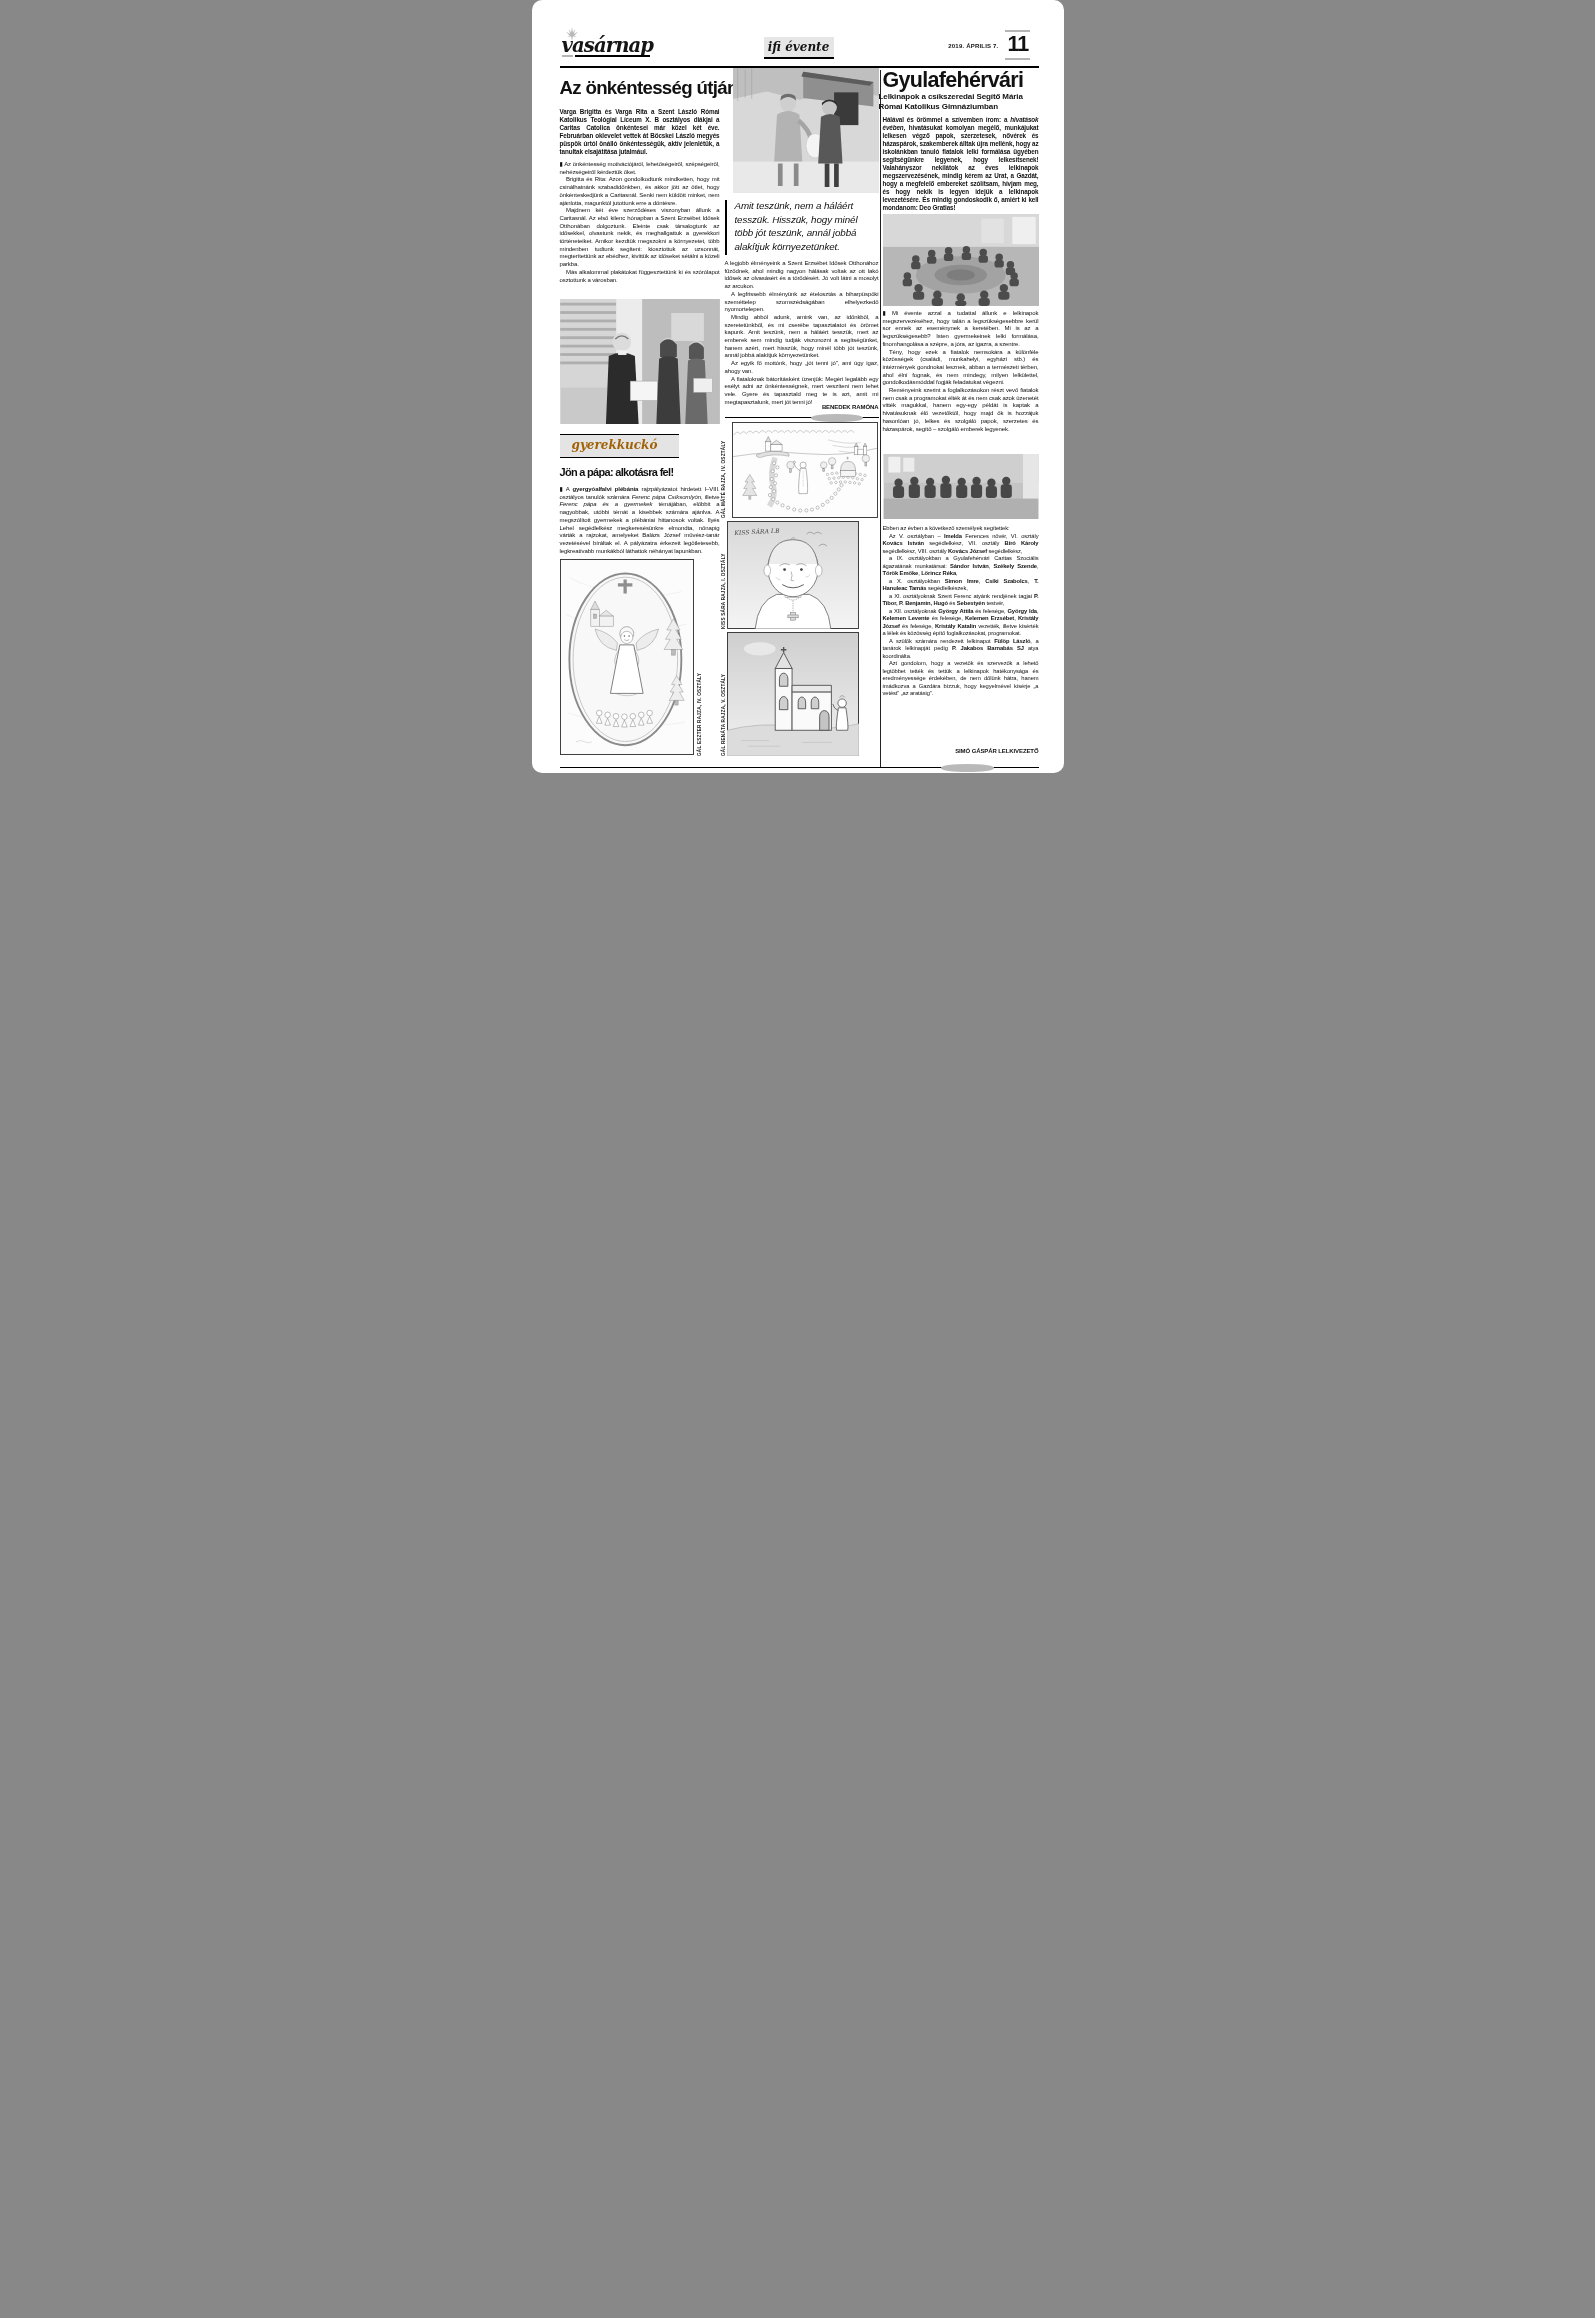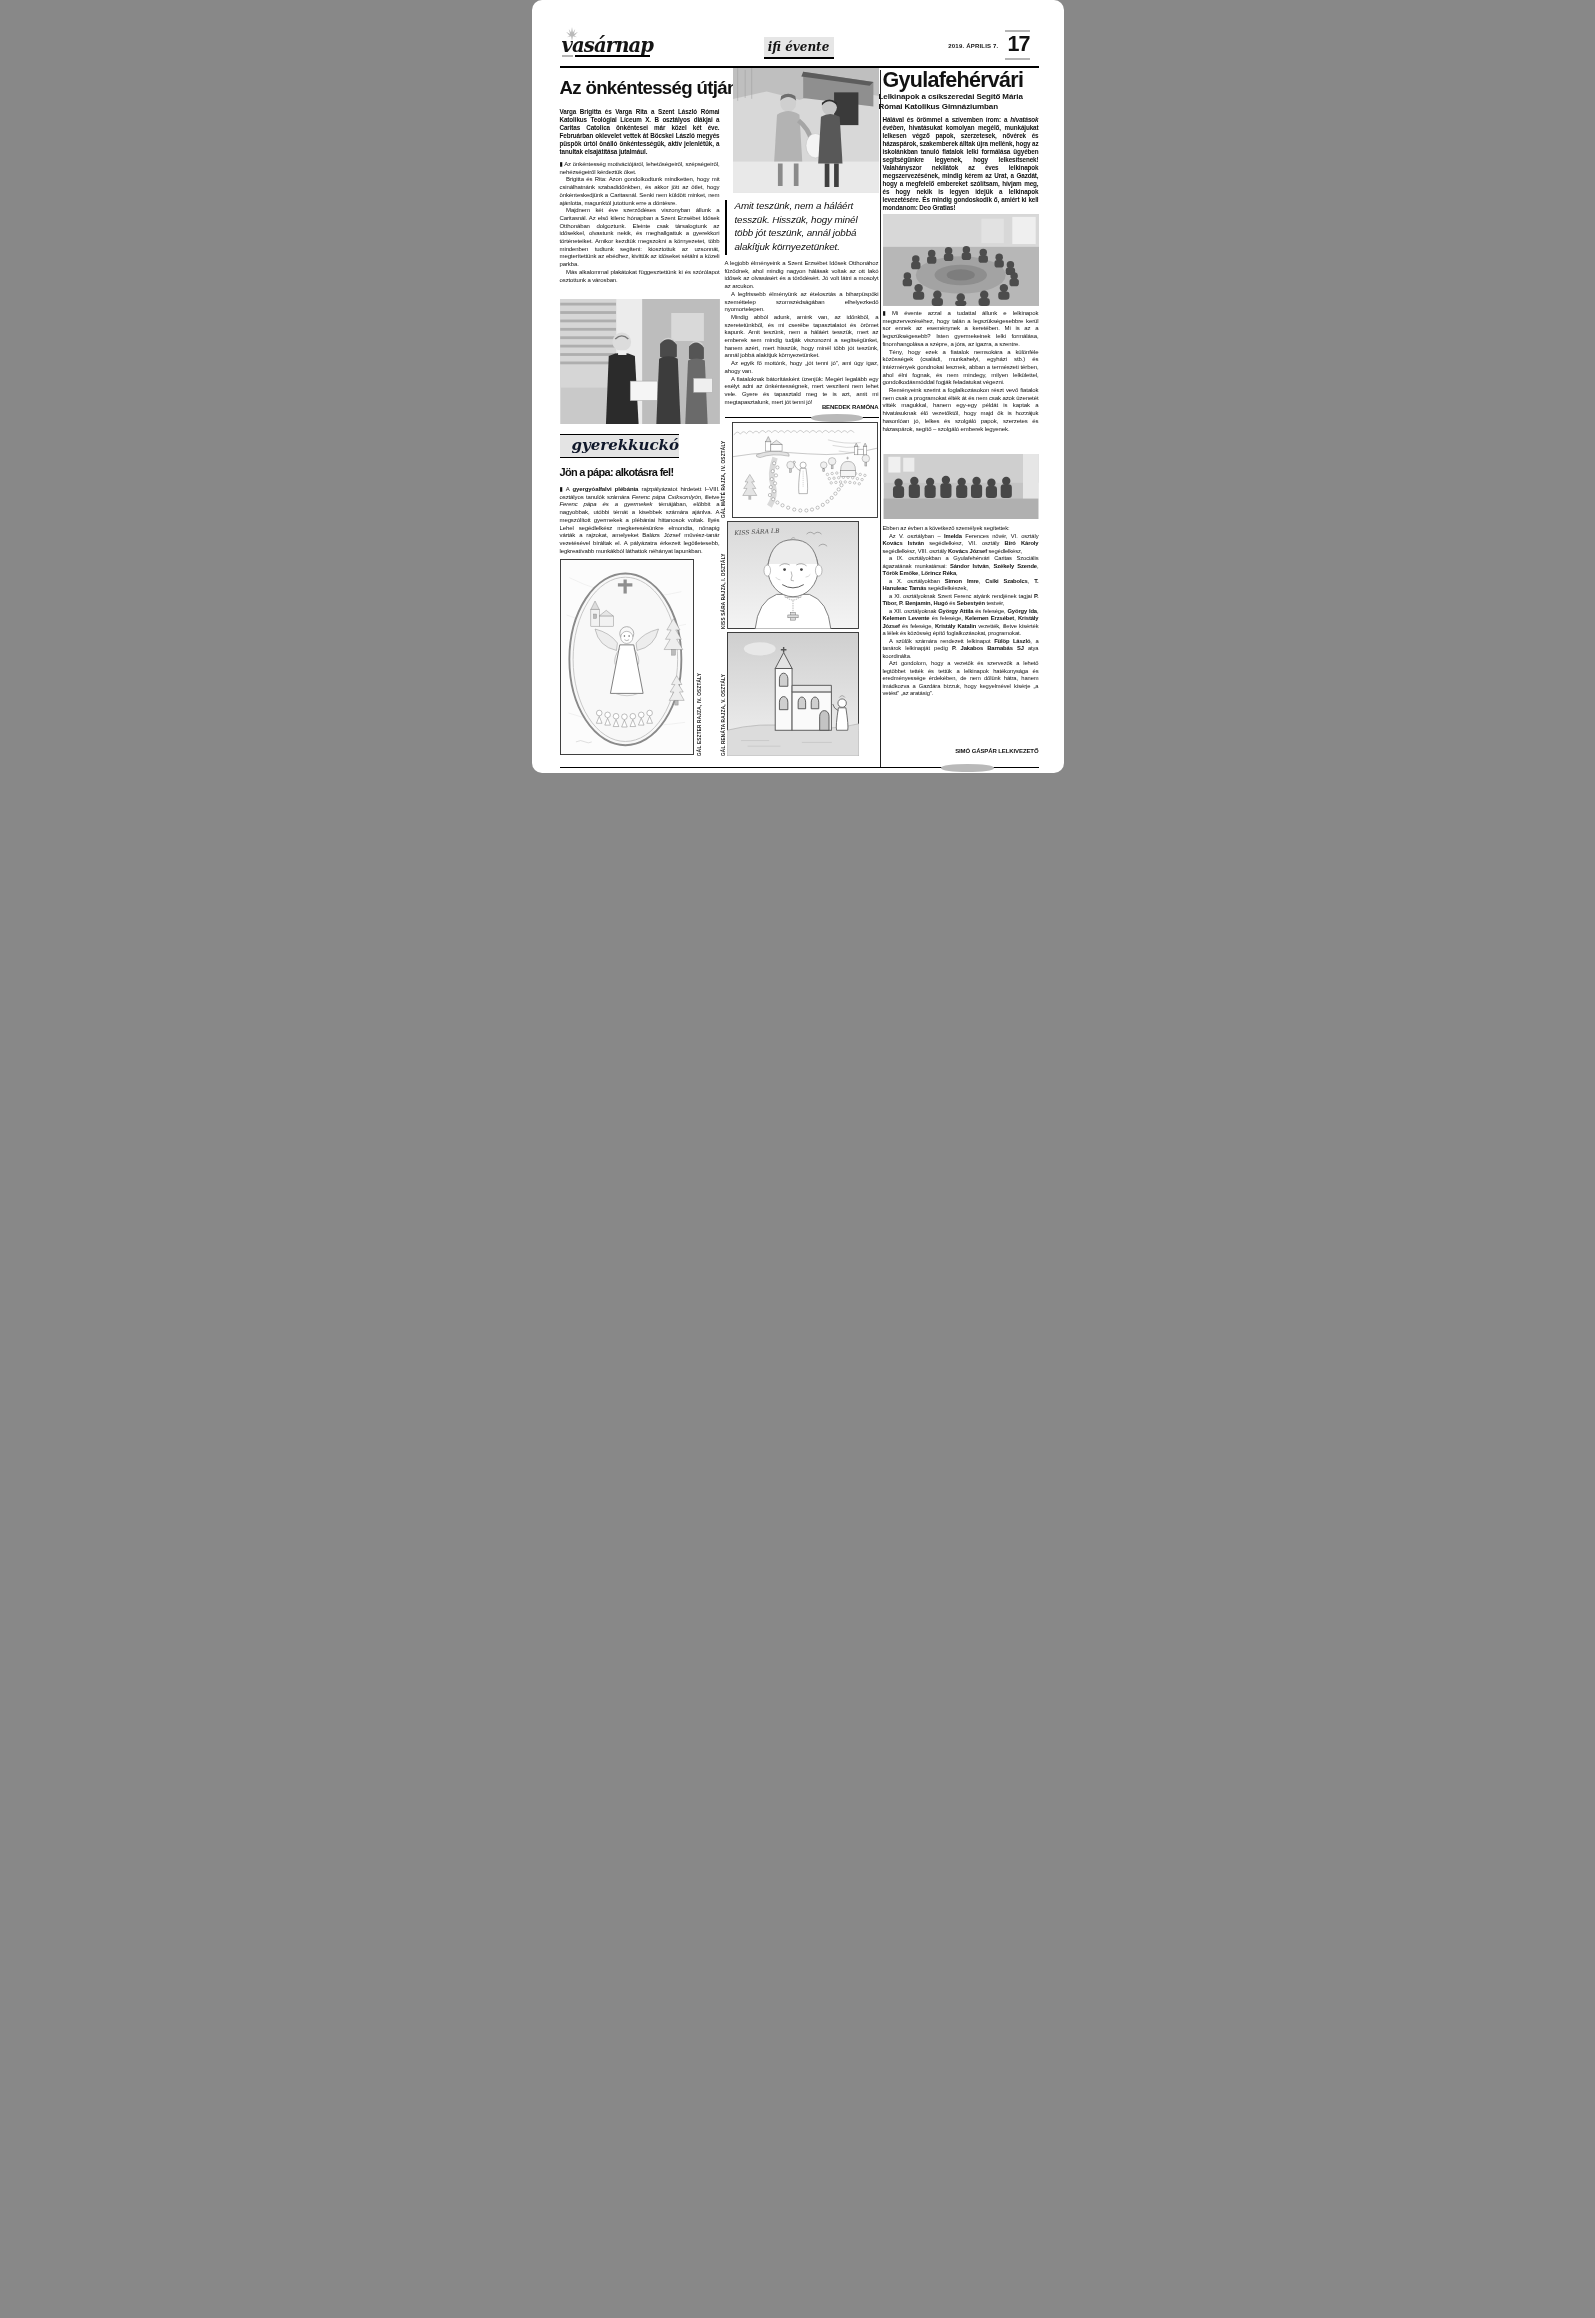--- a/index.html
+++ b/index.html
@@ -24,22 +24,22 @@
   .body p{margin:0;}
   .body p+p{text-indent:6.5px;}
   .b{font-weight:bold;}
   .i{font-style:italic;}
   .byline{font-weight:bold;font-size:6px;text-align:right;letter-spacing:-0.1px;}
   .quote{font-style:italic;font-size:9.8px;line-height:13.6px;letter-spacing:-0.1px;}
   .vcap{writing-mode:vertical-rl;transform:rotate(180deg);font-size:4.7px;font-weight:bold;
         letter-spacing:0.2px;color:#222;white-space:nowrap;}
   .ellipse{background:#b9b9b9;border-radius:50%;}
   .kuckobox{background:#e4e4e4;border-top:1.4px solid #000;border-bottom:1.9px solid #000;
-            font-family:"DejaVu Serif",serif;font-style:italic;font-weight:bold;font-size:15px;
-            line-height:21.5px;padding-left:12px;color:#0f172a;}
+            font-family:"DejaVu Serif",serif;font-style:italic;font-weight:bold;font-size:12px;
+            line-height:21.5px;padding-left:12px;color:#a16207;}
   svg{display:block;}
 </style>
 </head>
 <body>
 
 <div class="page">
 
   <div class="abs" style="left:34px;top:27px;">
     <svg width="12" height="14" viewBox="0 0 26 30">
         <path d="M13,0 L15,12 L20,4 L17,15 L26,10 L18,19 L24,22 L15,20 L13,30 L11,20 L2,22 L8,19 L0,10 L9,15 L6,4 L11,12 Z" fill="#b9b9b9"></path>
@@ -47,21 +47,21 @@
   </div>
   <div class="abs masthead" style="left:30px;top:36px;">vasárnap</div>
   <div class="abs graybar" style="left:30px;top:55px;width:11.2px;height:2.3px;"></div>
   <div class="abs rule" style="left:43px;top:55px;width:75px;height:2.3px;"></div>
 
   <div class="abs sectionbox" style="left:232px;top:37px;width:70px;height:20px;">ifi évente</div>
   <div class="abs rule" style="left:232px;top:57px;width:70px;height:2.3px;"></div>
 
   <div class="abs dateline" style="left:388px;top:43px;width:79px;">2019. ÁPRILIS 7.</div>
   <div class="abs graybar" style="left:473px;top:30px;width:25px;height:2.3px;"></div>
-  <div class="abs pagenum" style="left:476px;top:34px;">17</div>
+  <div class="abs pagenum" style="left:476px;top:34px;">11</div>
   <div class="abs graybar" style="left:473px;top:58px;width:25px;height:2.3px;"></div>
 
   <div class="abs rule" style="left:28px;top:66px;width:479px;height:1.9px;"></div>
   <div class="abs rule" style="left:348px;top:70px;width:0.5px;height:697px;background:#222;"></div>
 
   <div class="abs h1" style="left:28px;top:79px;width:196px;font-size:18.7px;">Az önkéntesség útján</div>
   <div class="abs lead" style="left:28px;top:108px;width:160px;">Varga Brigitta és Varga Rita a Szent László Római Katolikus Teológiai Líceum X. B osztályos diákjai a Caritas Catolica önkéntesei már közel két éve. Februárban oklevelet vettek át Böcskei László megyés püspök úrtól önálló önkéntességük, aktív jelenlétük, a tanultak elsajátítása jutalmául.</div>
 
   <div class="abs body" style="left:28px;top:161px;width:160px;">
     <p>▮ Az önkéntesség motivációjáról, lehetőségeiről, szépségeiről, nehézségeiről kérdeztük őket.</p>

